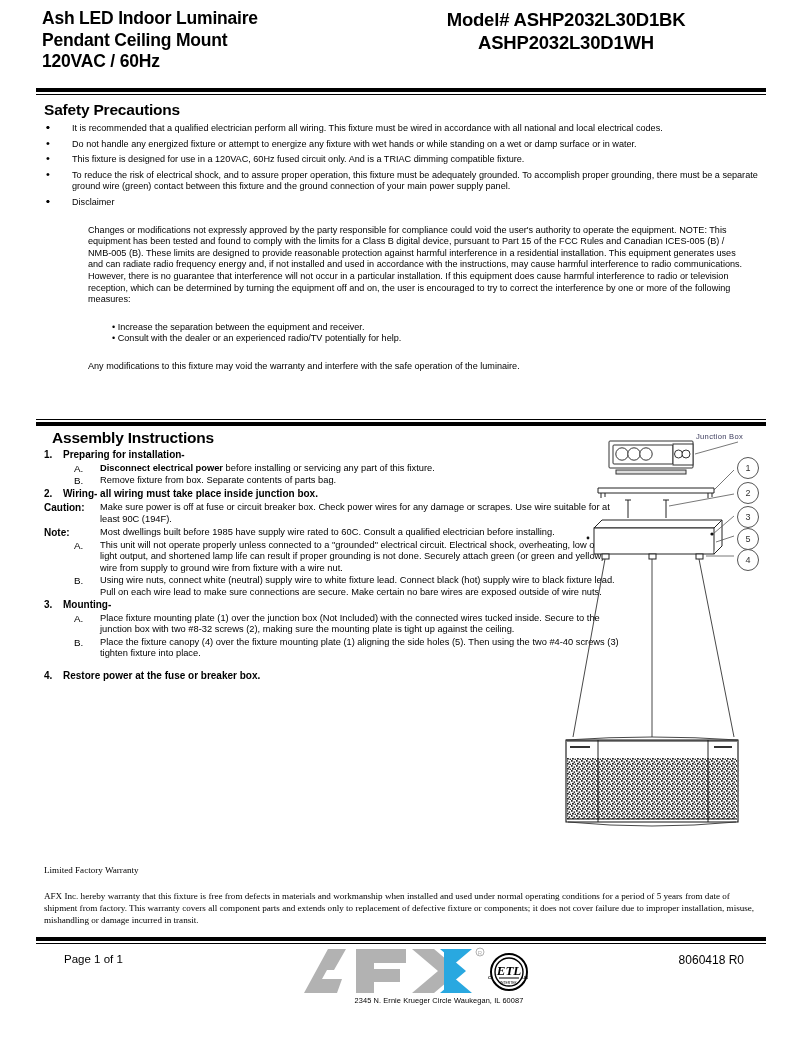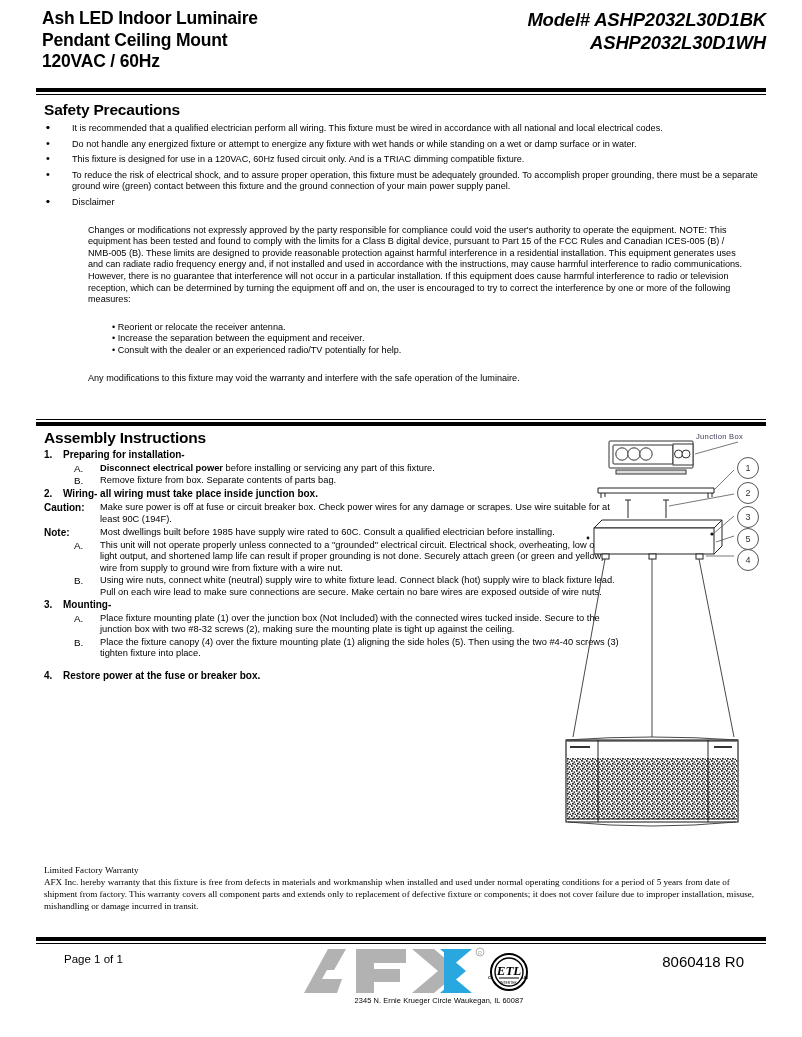--- a/index.html
+++ b/index.html
@@ -7,21 +7,21 @@
     width:802px;height:1037px;position:relative;
     font-family:"Liberation Sans", sans-serif;
     color:#000;overflow:hidden;
   }
   .page{position:absolute;left:0;top:0;width:802px;height:1037px;}
 
   
   .header{position:absolute;left:36px;top:8px;width:730px;height:78px;}
   .hdr-left{position:absolute;left:6px;top:0;width:330px;}
   .hdr-left div{font-size:17.5px;font-weight:bold;line-height:21.5px;letter-spacing:-0.2px;}
-  .hdr-right{position:absolute;left:330px;top:0;width:400px;text-align:right;font-style:italic;}
+  .hdr-right{position:absolute;left:330px;top:0;width:400px;text-align:center;}
   .hdr-right div{font-size:18.5px;font-weight:bold;line-height:23px;letter-spacing:-0.2px;}
 
   .rule{position:absolute;left:36px;width:730px;background:#000;}
   .rule.thick{height:4px;}
   .rule.thin{height:1px;}
 
   
   .sec-title{font-size:15.5px;font-weight:bold;letter-spacing:-0.2px;}
 
   
@@ -31,40 +31,40 @@
   .blist li{position:relative;padding-left:28px;margin-bottom:4px;
     font-size:9.1px;line-height:11.6px;}
   .blist li .bullet{position:absolute;left:2px;top:-1px;font-size:11px;line-height:11.6px;}
   .disc-body{font-size:9.1px;line-height:11.6px;margin:0 0 0 28px;}
   .disc-body p{margin:16px;}
   .measures{margin:0 0 0 40px;}
   .measures div{font-size:9.1px;line-height:11.6px;}
 
   
   .assembly{position:absolute;left:44px;top:429px;width:575px;}
-  .assembly .sec-title{margin:0 0 2px 0;}
+  .assembly .sec-title{margin:0 0 2px 8px;}
   .step{font-size:10px;line-height:12.6px;font-weight:bold;margin:1px 0 0 0;
     position:relative;padding-left:19px;}
   .step .num{position:absolute;left:0;top:0;}
   .sub{position:relative;padding-left:56px;font-size:9.3px;line-height:11.5px;margin-top:1px;}
   .sub .letter{position:absolute;left:30px;top:0;font-size:9.8px;}
   .sub b{font-weight:bold;}
   .notebox{position:relative;padding-left:56px;font-size:9.3px;line-height:11.5px;margin-top:2px;}
   .notebox .lbl{position:absolute;left:0px;top:0;font-size:10px;font-weight:bold;}
   .gap{height:9px;}
 
   
   .warranty{position:absolute;left:44px;top:865px;width:715px;
     font-family:"Liberation Serif", serif;font-size:9.1px;line-height:11.9px;}
-  .warranty .wtitle{margin-bottom:0;}
+  .warranty .wtitle{margin-bottom:14px;}
 
   
   .footer{position:absolute;left:36px;top:943px;width:730px;height:70px;}
   .pagelbl{position:absolute;left:28px;top:10px;font-size:11.5px;}
-  .docnum{position:absolute;right:22px;top:10px;font-size:15px;}
+  .docnum{position:absolute;right:22px;top:10px;font-size:12px;}
   .logowrap{position:absolute;left:258px;top:0px;width:290px;height:70px;}
   .addr{position:absolute;left:258px;top:53px;width:290px;text-align:center;
      font-size:7.4px;letter-spacing:0.1px;}
 
   
   .diagram{position:absolute;left:556px;top:430px;width:236px;height:420px;}
   .jbox-label{position:absolute;left:140px;top:2px;font-size:7.6px;color:#3b3b5c;
      font-family:"Liberation Sans",sans-serif;letter-spacing:0.3px;}
   .callout{position:absolute;width:20px;height:20px;border:1px solid #555;
      border-radius:50%;font-size:9px;line-height:20px;text-align:center;color:#333;
@@ -98,21 +98,20 @@
       <li><span class="bullet">•</span><span>Do not handle any energized fixture or attempt to energize any fixture with wet hands or while standing on a wet or damp surface or in water.</span></li>
       <li><span class="bullet">•</span><span>This fixture is designed for use in a 120VAC, 60Hz fused circuit only. And is a TRIAC dimming compatible fixture.</span></li>
       <li><span class="bullet">•</span><span>To reduce the risk of electrical shock, and to assure proper operation, this fixture must be adequately grounded. To accomplish proper grounding, there must be a separate ground wire (green) contact between this fixture and the ground connection of your main power supply panel.</span></li>
       <li><span class="bullet">•</span></li>
       <li style="margin-bottom:1px;"><span class="bullet">•</span><span>Disclaimer</span></li>
     </ul>
 
     <div class="disc-body">
       <p>Changes or modifications not expressly approved by the party responsible for compliance could void the user's authority to operate the equipment. NOTE: This equipment has been tested and found to comply with the limits for a Class B digital device, pursuant to Part 15 of the FCC Rules and Canadian ICES-005 (B) / NMB-005 (B). These limits are designed to provide reasonable protection against harmful interference in a residential installation. This equipment generates uses and can radiate radio frequency energy and, if not installed and used in accordance with the instructions, may cause harmful interference to radio communications. However, there is no guarantee that interference will not occur in a particular installation. If this equipment does cause harmful interference to radio or television reception, which can be determined by turning the equipment off and on, the user is encouraged to try to correct the interference by one or more of the following measures:</p>
       <div class="measures">
-        <div>• Reorient or relocate the receiver antenna.</div>
         <div>• Increase the separation between the equipment and receiver.</div>
         <div>• Consult with the dealer or an experienced radio/TV potentially for help.</div>
       </div>
       <p>Any modifications to this fixture may void the warranty and interfere with the safe operation of the luminaire.</p>
     </div>
   </div>
 
   <div class="rule thin" style="top:419px;"></div>
   <div class="rule thick" style="top:422px;"></div>
 

